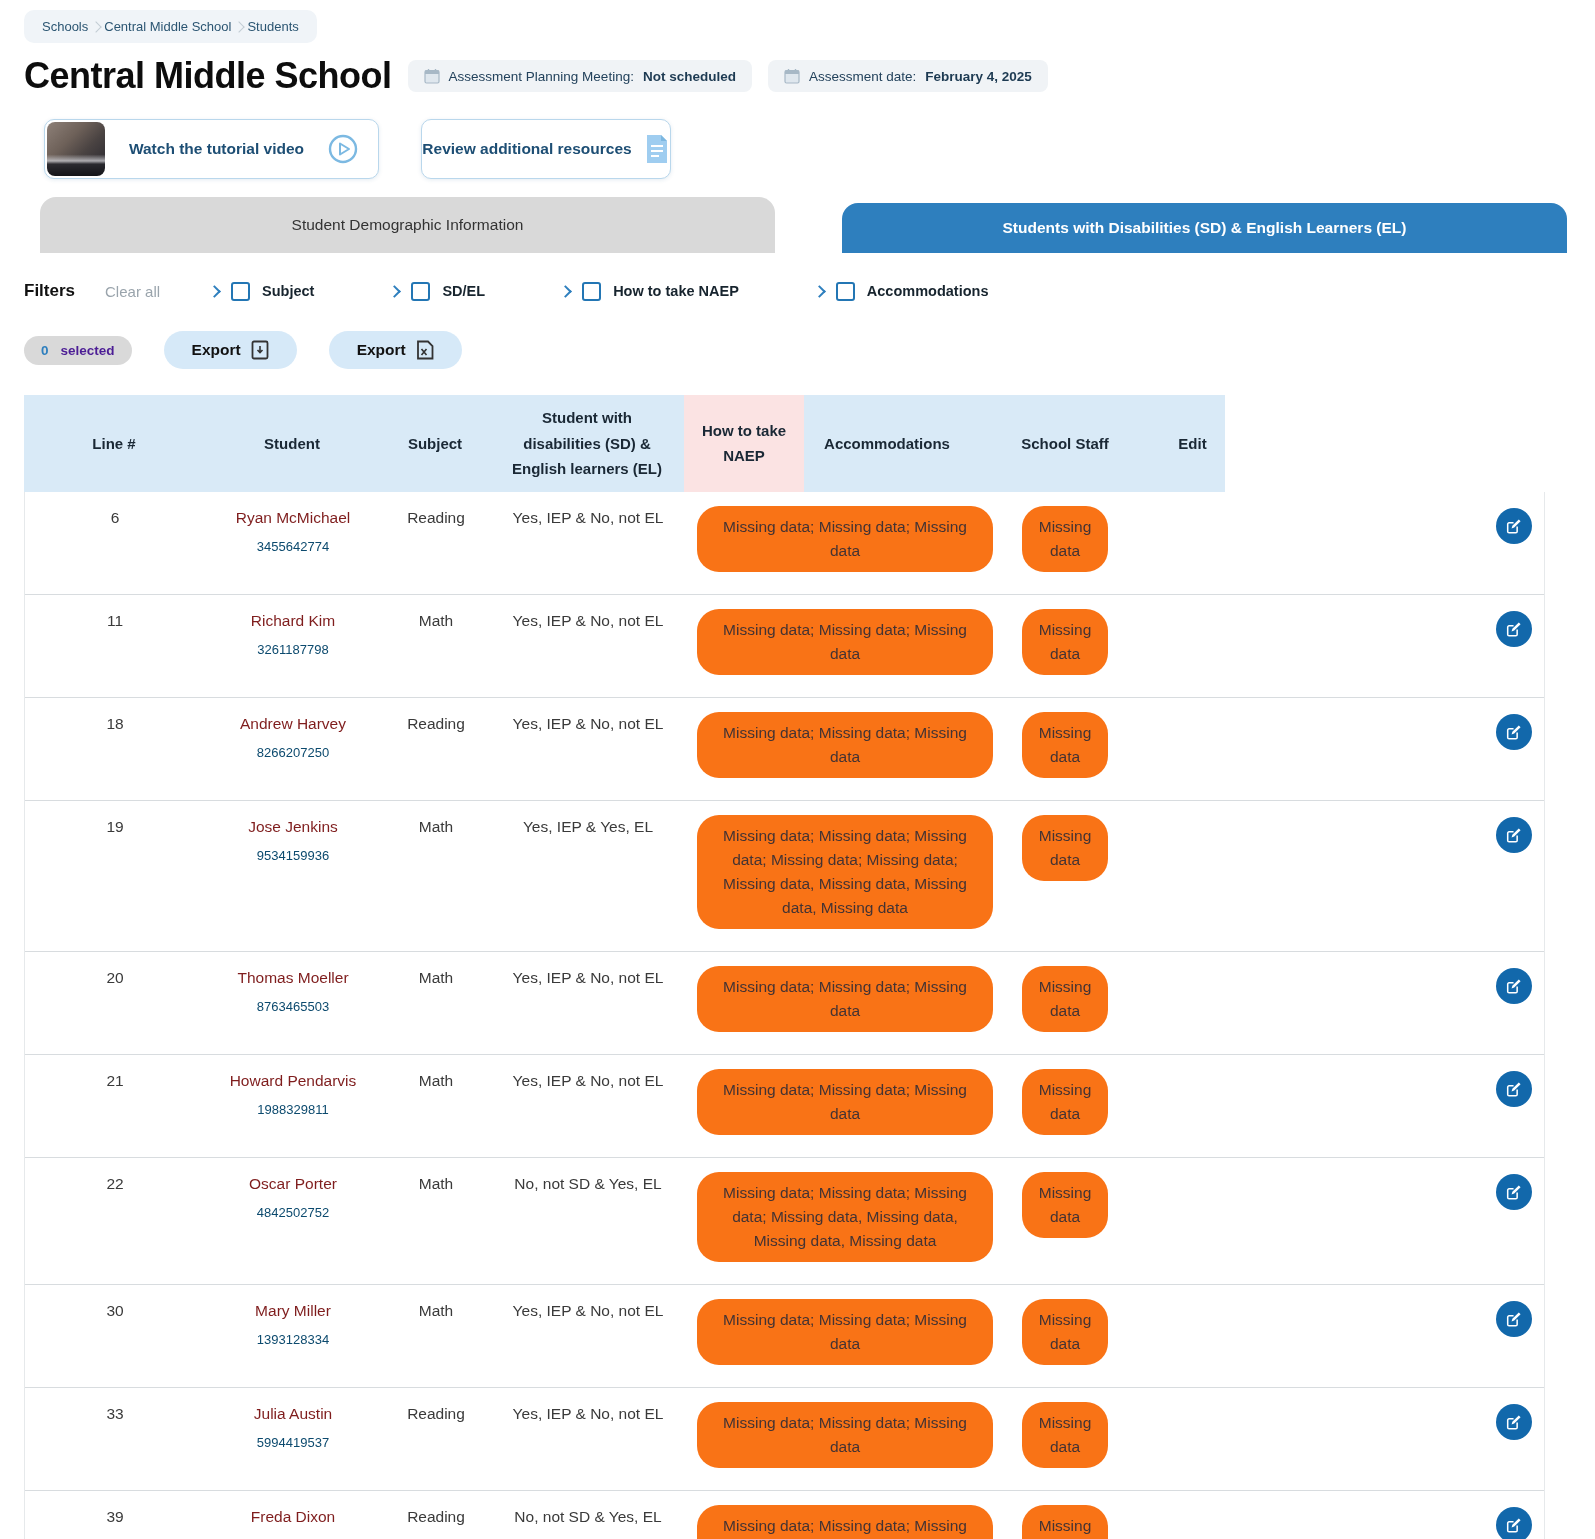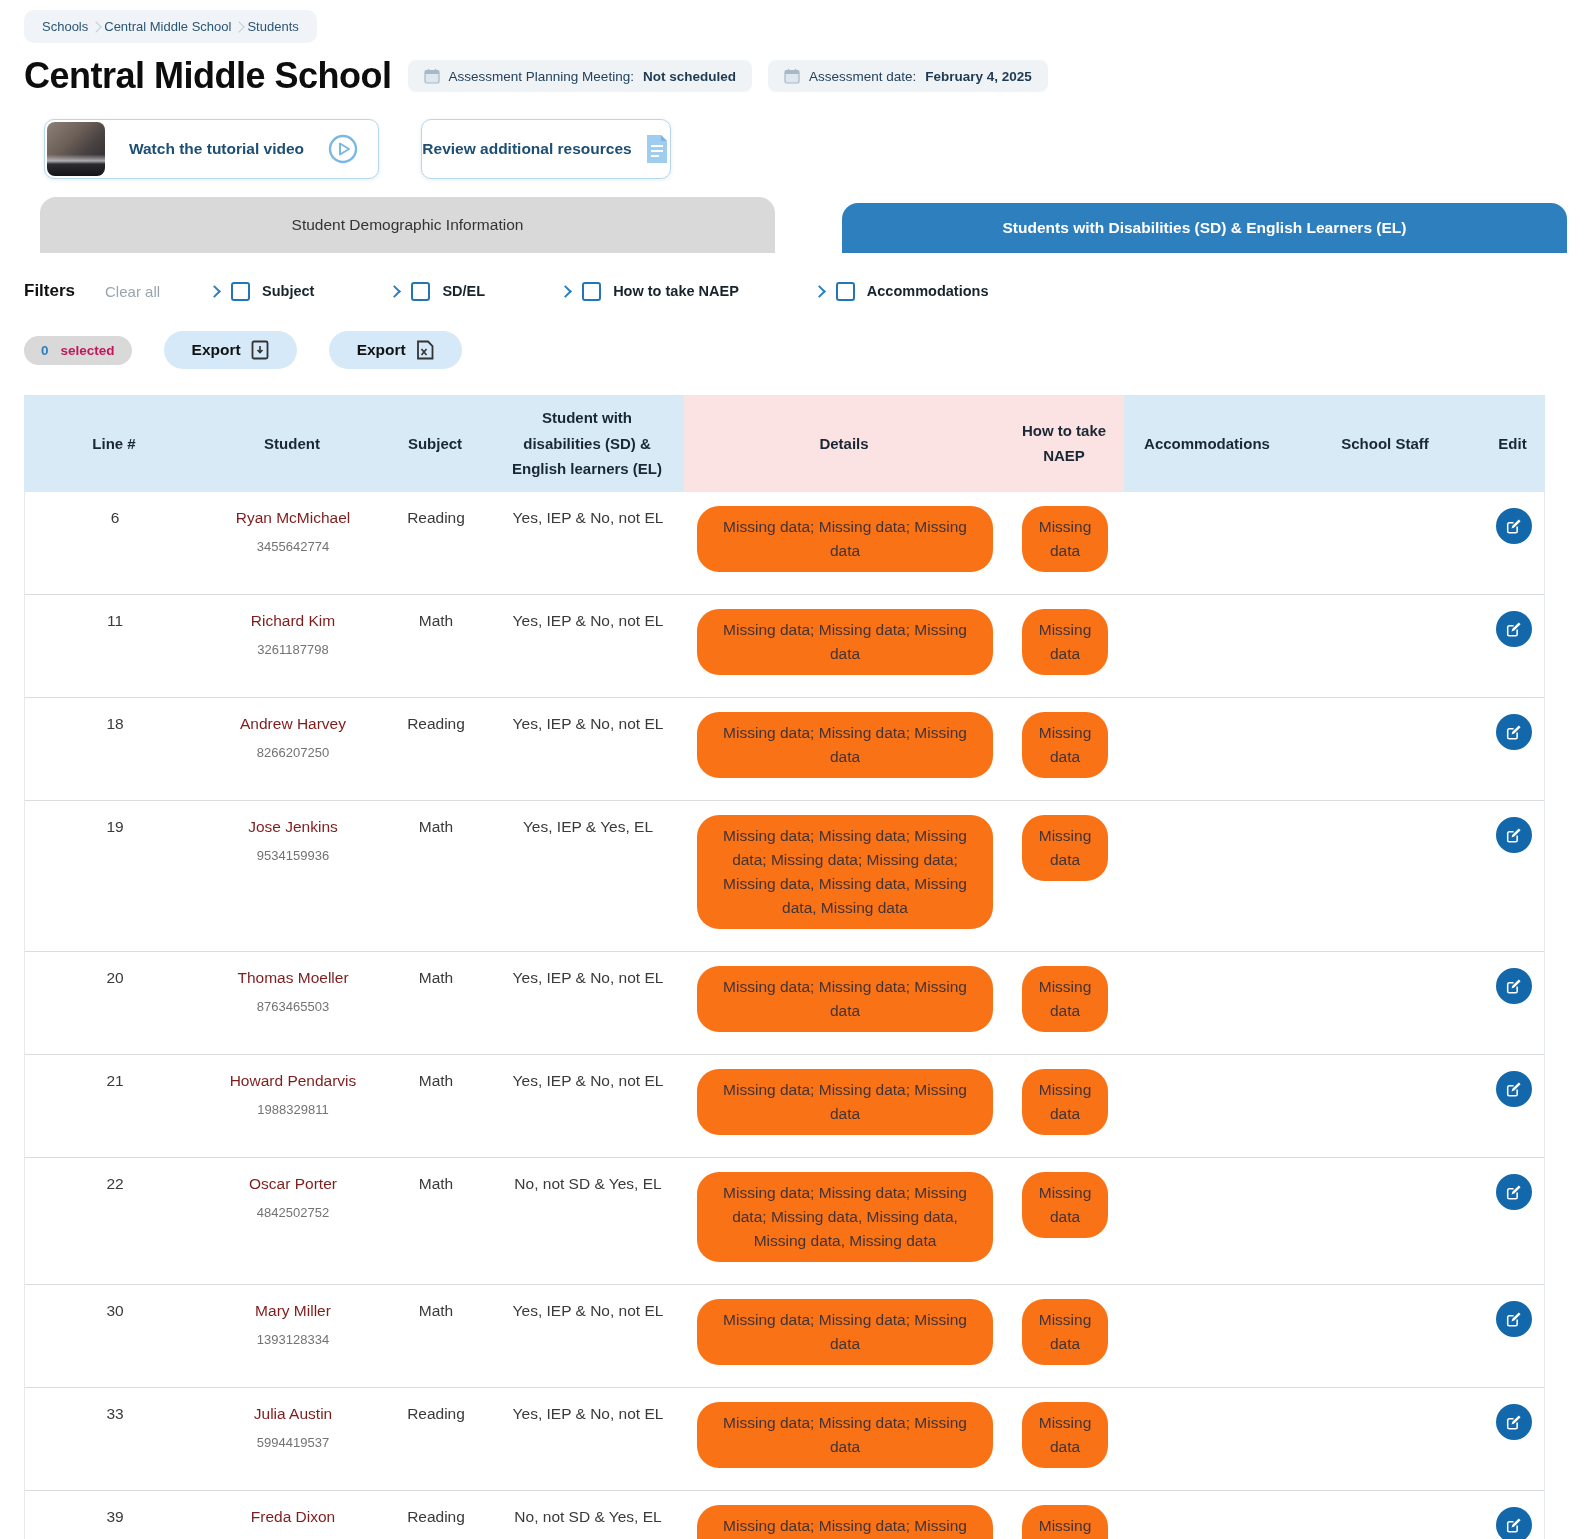--- a/index.html
+++ b/index.html
@@ -45,42 +45,42 @@
   .clear-all { font-size:15px; color:#9aa4ac; cursor:pointer; margin-right:20px; }
   .filter-group { display:flex; align-items:center; gap:12px; margin-right:46px; cursor:pointer; }
   .chev { width:9px; height:9px; border-top:2px solid #2e7fbe; border-right:2px solid #2e7fbe; transform:rotate(45deg); flex:none; }
   .checkbox { width:19px; height:19px; border:2.5px solid #2376b4; border-radius:3px; background:#fff; flex:none; }
   .filter-label { font-size:14.5px; font-weight:700; color:#17242e; }
 
   
   .actions-row { display:flex; align-items:center; margin-top:30px; gap:18px; }
   .selected-pill { display:inline-flex; align-items:center; gap:12px; background:#d9d9d9; border-radius:16px; padding:7px 17px; }
   .selected-count { font-size:13.5px; font-weight:700; color:#2e7fbe; }
-  .selected-label { font-size:13.5px; font-weight:700; color:#be185d; }
+  .selected-label { font-size:13.5px; font-weight:700; color:#4c1d95; }
   .export-btn { display:inline-flex; align-items:center; justify-content:center; gap:10px; background:#d6e9f8; border:none; border-radius:20px; padding:9px 28px; font-family:inherit; font-size:15.5px; font-weight:700; color:#111; cursor:pointer; margin-left:14px; }
 
   
   .table { width:1521px; margin-top:26px; }
   .thead { display:flex; min-height:93px; }
   .th { display:flex; align-items:center; justify-content:center; text-align:center; font-size:15px; font-weight:700; color:#1a2835; padding:10px 14px; background:#d9eaf7; line-height:1.7; }
   .th.pink { background:#fbe3e3; }
   .tr { display:flex; border-bottom:1px solid #d8dcdf; background:#fff; min-height:88px; align-items:flex-start; padding:14px 0 22px 0; }
   .tbody { border-left:1px solid #e6e9eb; border-right:1px solid #e6e9eb; }
   .td { display:flex; justify-content:center; text-align:center; font-size:15.5px; color:#3a3a3a; padding:0 10px; line-height:1.55; }
   .col-line  { width:180px; flex:none; }
   .col-student { width:176px; flex:none; flex-direction:column; align-items:center; gap:7px; }
   .col-subject { width:110px; flex:none; }
   .col-sdel { width:194px; flex:none; }
   .col-details { width:320px; flex:none; }
   .col-how { width:120px; flex:none; }
   .col-acc { width:166px; flex:none; }
   .col-staff { width:190px; flex:none; }
   .col-edit { width:65px; flex:none; }
   .student-name { color:#7f1d1d; }
-  .student-id { font-size:13px; color:#737373; cursor:pointer; }
+  .student-id { font-size:13px; color:#0c4a6e; cursor:pointer; }
   .pill { background:#f97316; border-radius:22px; padding:9px 16px; color:#433; display:inline-block; max-width:296px; }
   .pill-how { max-width:86px; }
   .edit-btn { width:36px; height:36px; border-radius:50%; background:#1268ab; border:none; display:flex; align-items:center; justify-content:center; cursor:pointer; margin-top:2px; }
 </style>
 </head>
 <body>
 
 <div class="page">
 
   
@@ -197,21 +197,20 @@
     </button>
   </div>
 
   
   <div class="table">
     <div class="thead">
       <div class="th col-line">Line #</div>
       <div class="th col-student">Student</div>
       <div class="th col-subject">Subject</div>
       <div class="th col-sdel">Student with disabilities (SD) &amp; English learners (EL)</div>
-      <div class="th col-details pink">Details</div>
       <div class="th col-how pink">How to take NAEP</div>
       <div class="th col-acc">Accommodations</div>
       <div class="th col-staff">School Staff</div>
       <div class="th col-edit">Edit</div>
     </div>
     <div class="tbody">
   <div class="tr">
     <div class="td col-line">6</div>
     <div class="td col-student">
       <span class="student-name">Ryan McMichael</span>

